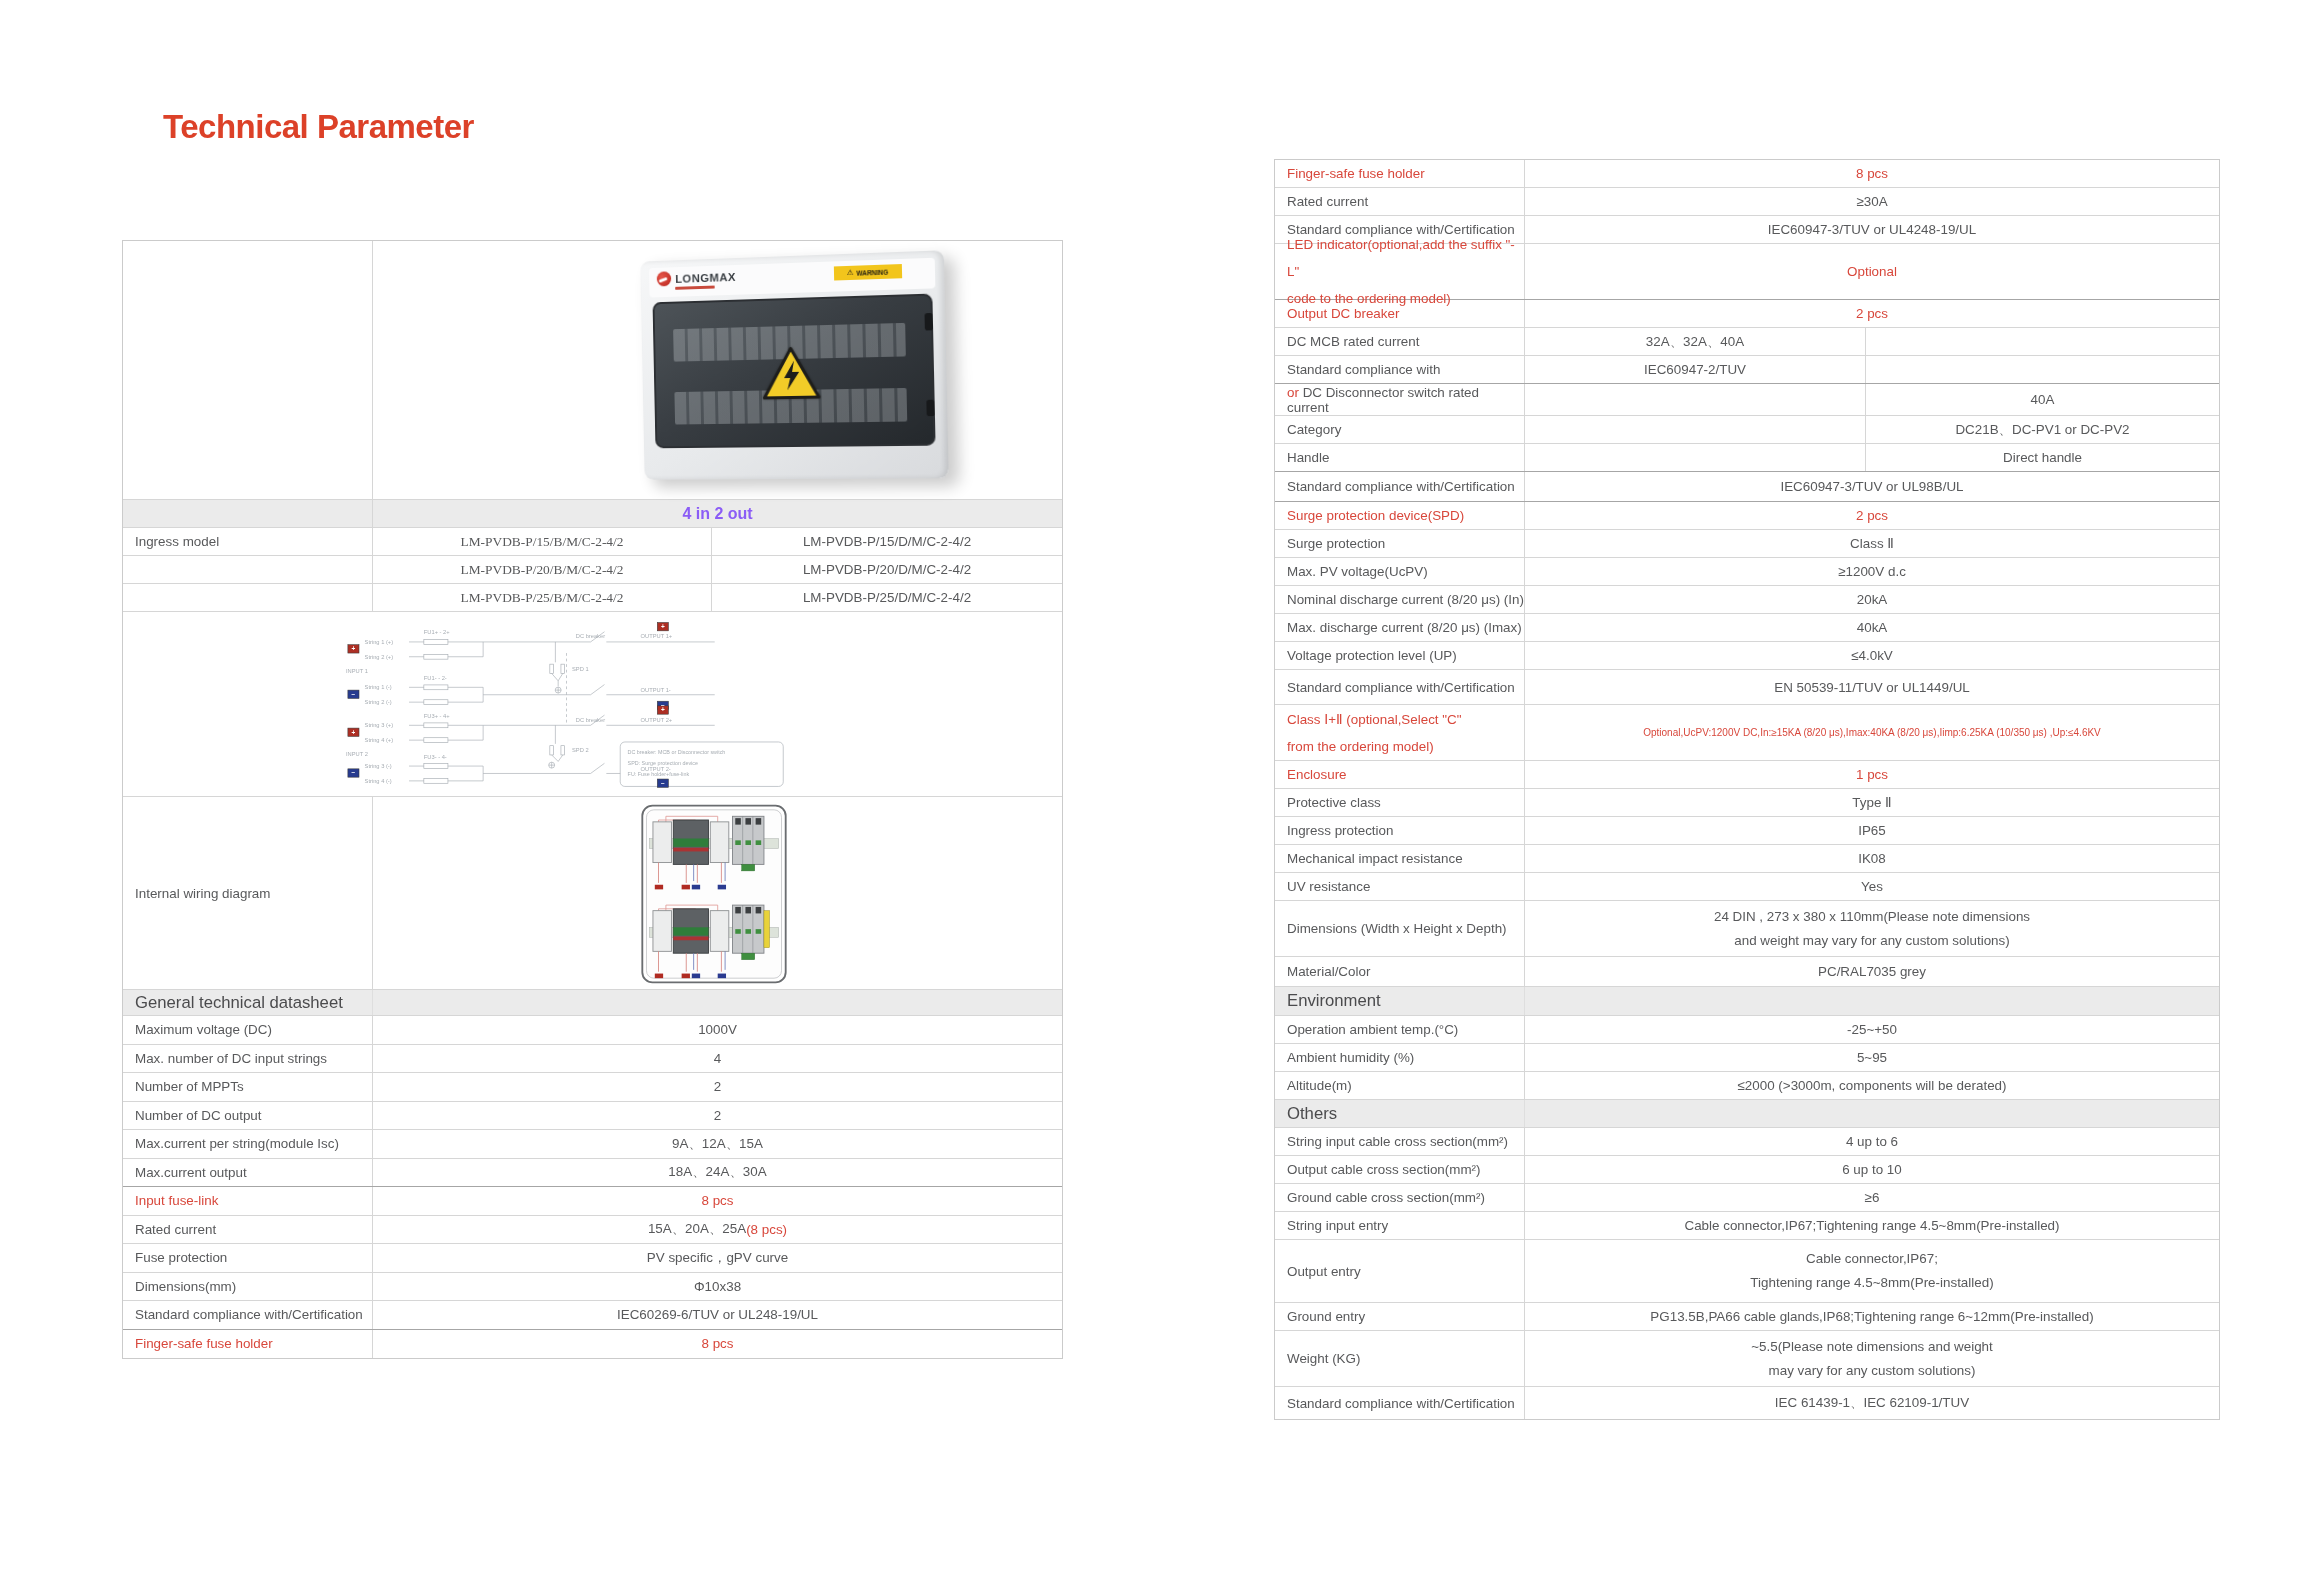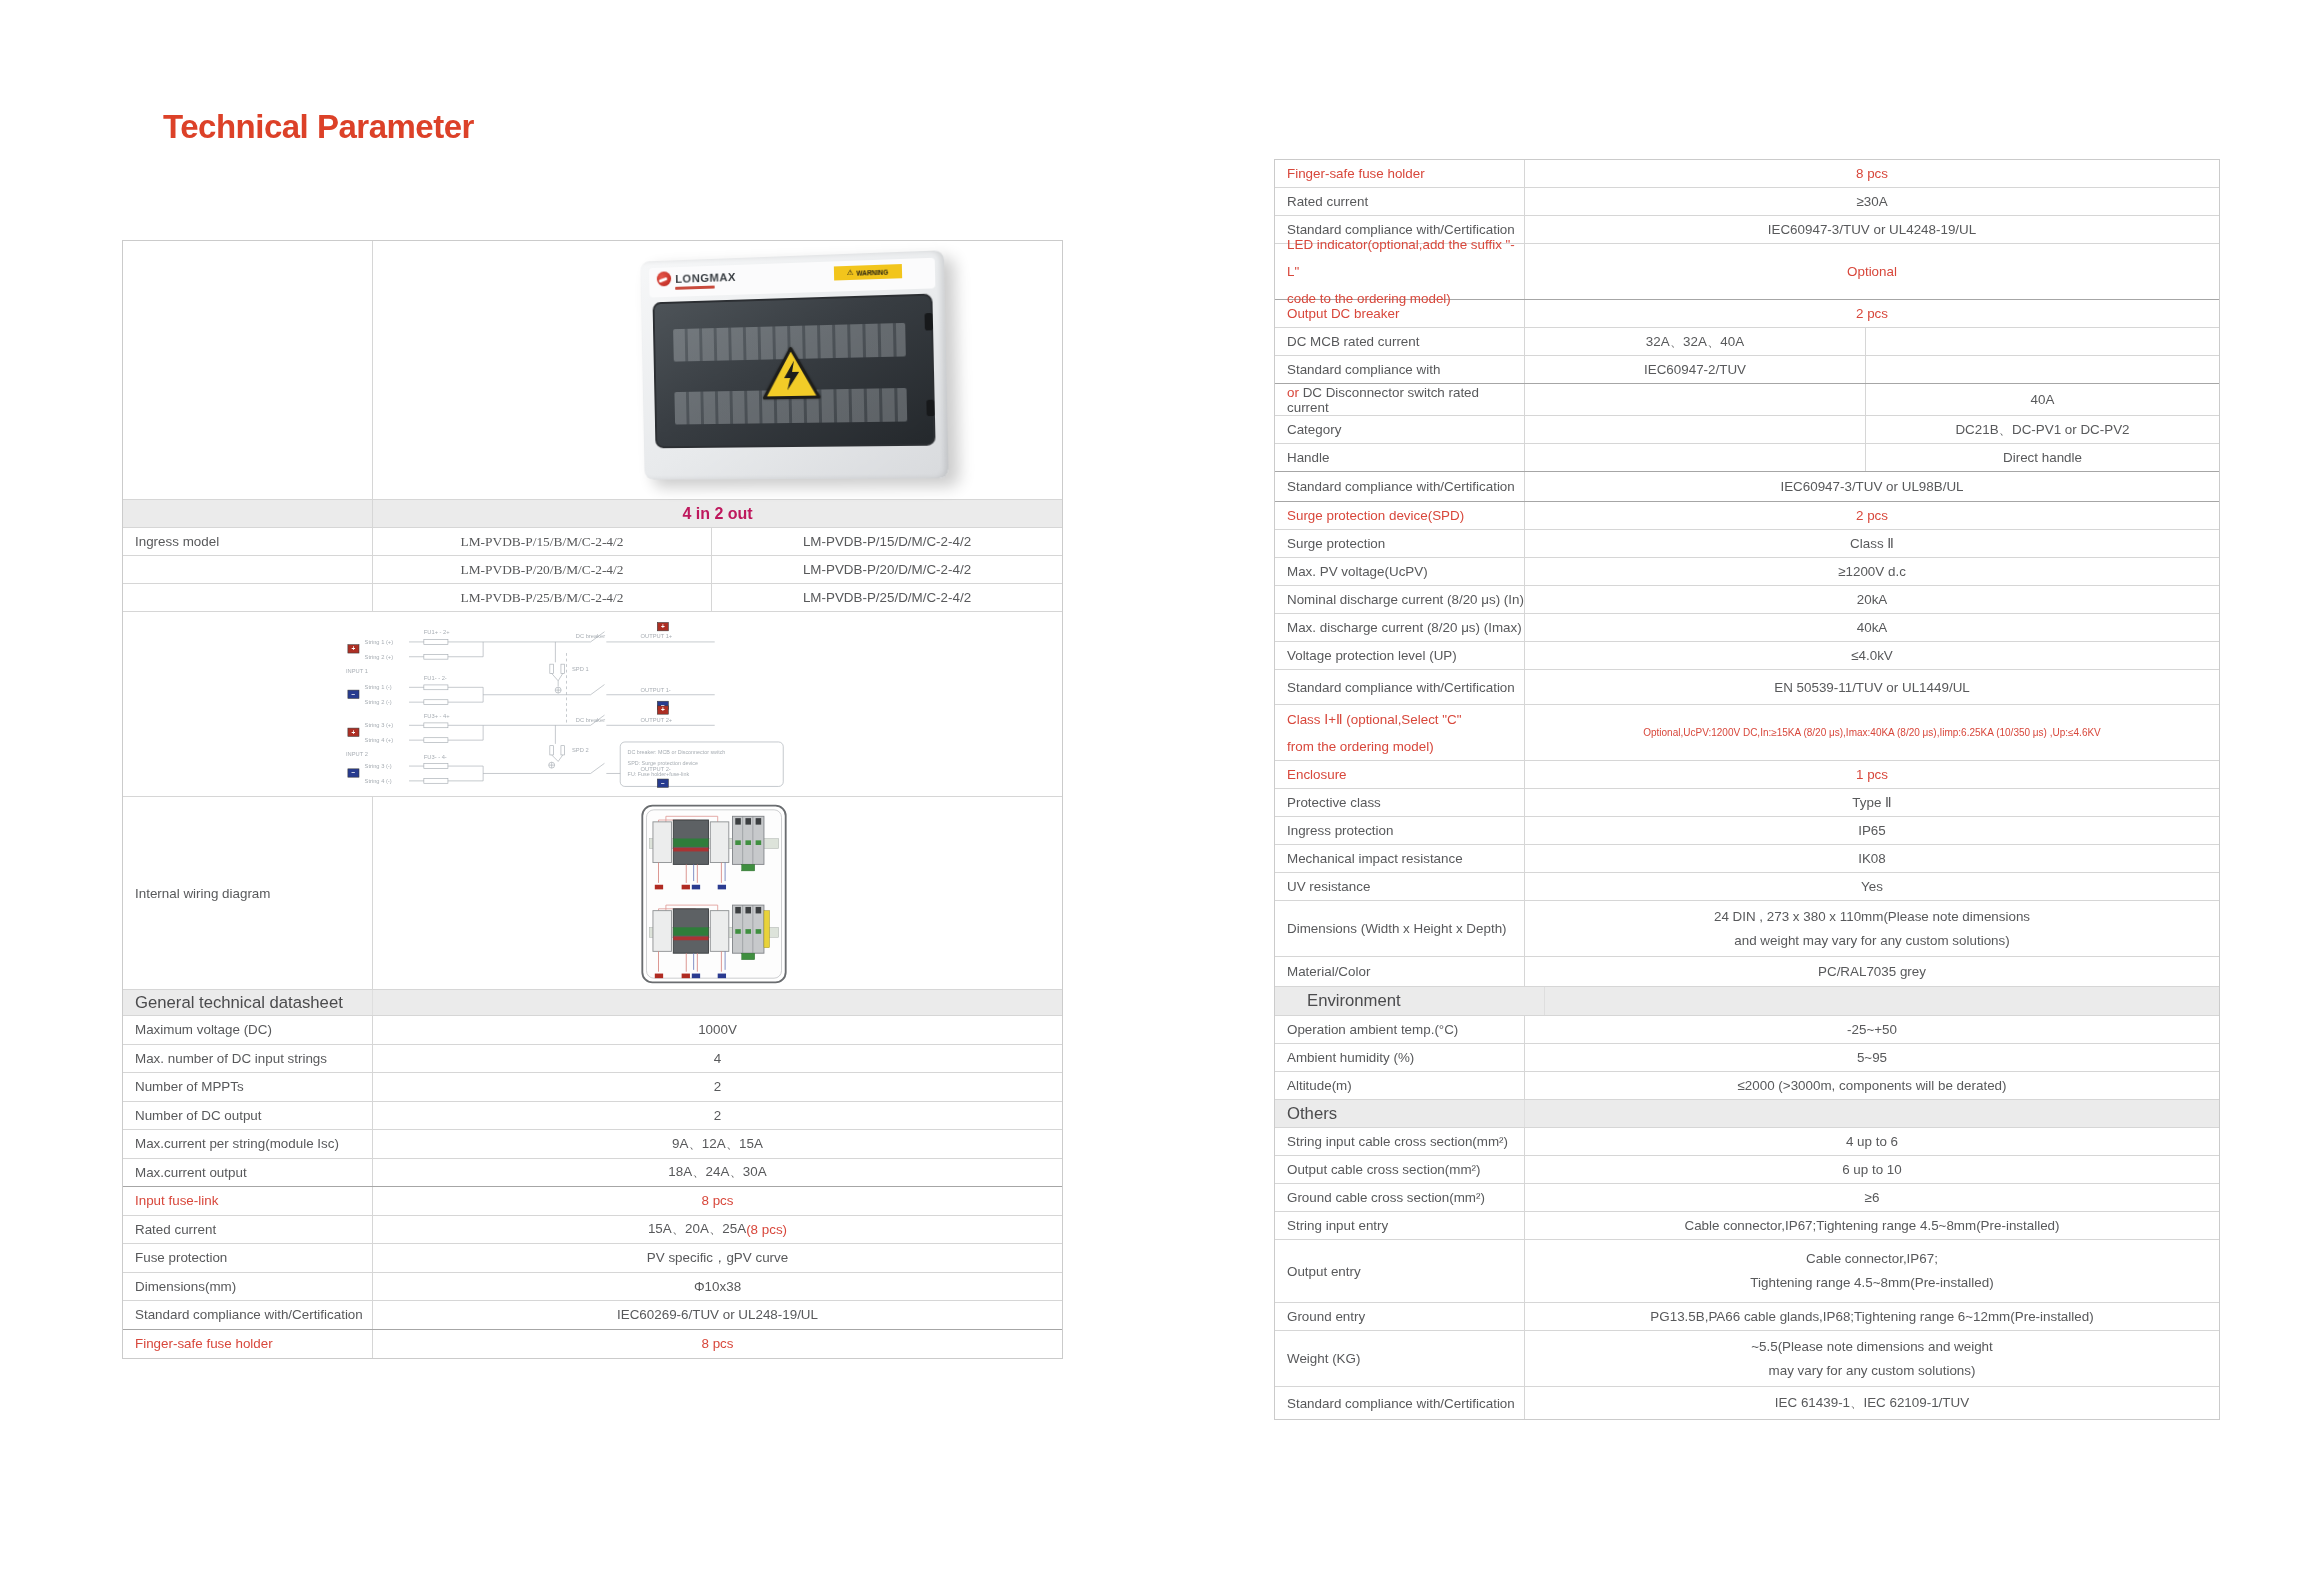--- a/index.html
+++ b/index.html
@@ -22,34 +22,34 @@
   
   #left-table{left:122px;top:240px;width:941px;}
   #left-table .lbl{width:250px;}
   .h-img{height:259px;}
   .h-30{height:28px;}
   .h-sld{height:185px;}
   .h-wir{height:193px;}
   .h-gen{height:26px;}
   .lrow{height:28.5px;}
   .span-hdr{background:#EBEBEB;}
-  .span-hdr .val{color:#be185d;font-weight:bold;font-size:16px;}
+  .span-hdr .val{color:#8b5cf6;font-weight:bold;font-size:16px;}
   .oc{display:flex;flex:1 1 auto;}
   .oc-a{width:339px;border-right:0.9px solid #D6D6D6;display:flex;align-items:center;justify-content:center;box-sizing:border-box;font-family:Liberation Serif, serif;}
   .oc-b{flex:1;display:flex;align-items:center;justify-content:center;}
   .sld-lbl-cell{position:relative;display:block !important;}
   .name-tag{position:absolute;left:12px;top:9.3px;font-size:16.7px;color:#4B4B4D;}
   .sld-tag{position:absolute;left:12px;top:85px;font-size:13.4px;}
   .diagram-cell{position:relative;}
   .sld-svg{position:absolute;left:221px;top:3.7px;}
   .wir-svg{position:absolute;left:267px;top:5.6px;}
   
   #right-table{left:1274px;top:159px;width:946px;}
   #right-table .lbl{width:250px;}
-  .r30{height:28px;}.r31{height:29px;padding-left:20px;}.r32{height:30px;}.r34{height:32px;}.r35{height:32px;}
+  .r30{height:28px;}.r31{height:29px;}.r32{height:30px;}.r34{height:32px;}.r35{height:32px;}
   .r38{height:35px;}.r60{height:56px;}.r68{height:63px;}
   .sc-a{width:341px;border-right:0.9px solid #D6D6D6;display:flex;align-items:center;justify-content:center;box-sizing:border-box;}
   .sc-b{flex:1;display:flex;align-items:center;justify-content:center;}
   
   .device{position:absolute;left:230px;top:9.3px;width:375px;height:239px;}
   .dev-front{position:absolute;left:35px;top:5.6px;width:306px;height:223px;border-radius:9.3px;
      background:linear-gradient(150deg,#f6f7f8 0%,#e8eaec 55%,#d8dadd 100%);
      box-shadow:9.3px 7.4px 15px rgba(0,0,0,0.20), inset -3.7px 0 5.6px rgba(0,0,0,0.10);
      transform:perspective(835px) rotateY(-7deg) rotate(-1.2deg);}
   .dev-top{position:absolute;left:9.3px;top:6.5px;right:9.3px;height:30px;background:#fbfbfc;border-radius:3.7px;}

